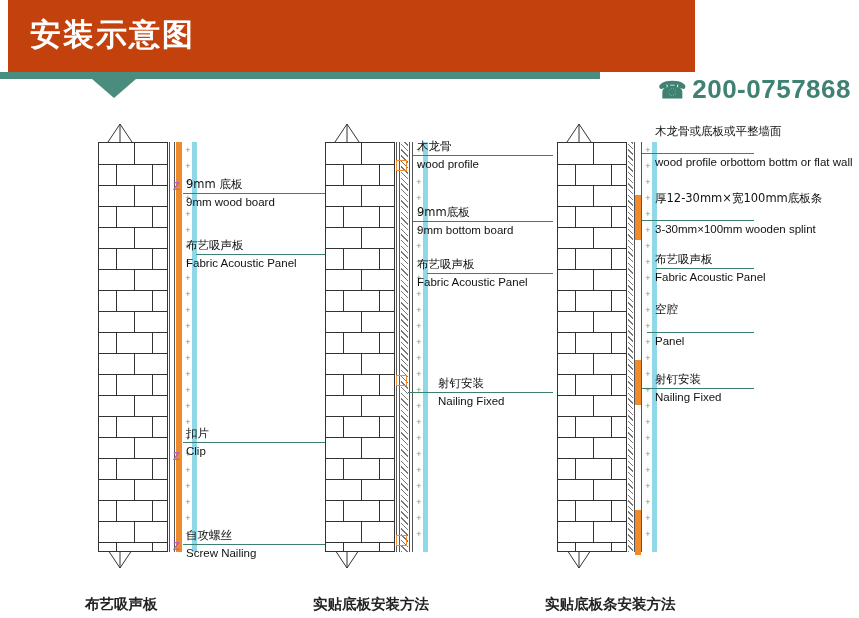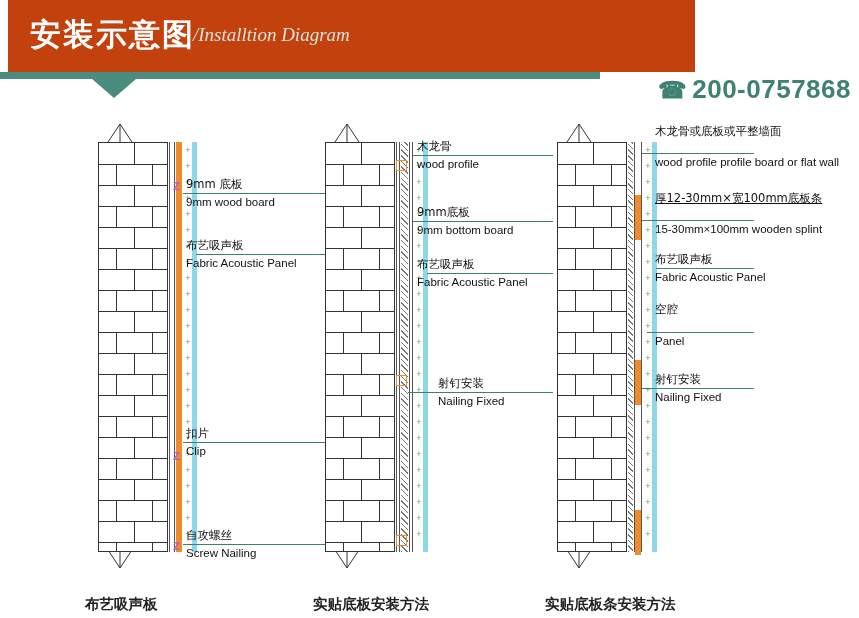--- a/index.html
+++ b/index.html
@@ -109,21 +109,20 @@
     position:absolute; top:22px; height:410px; width:10px;
     color:#6aa84f; font-size:9px; line-height:16px; text-align:center;
     overflow:hidden; user-select:none;
   }
 </style>
 </head>
 <body>
 
 <div class="header-band">
   <div class="title-cn">安装示意图</div>
-  <div class="title-en">/Installtion Diagram</div>
 </div>
 <div class="header-rule"></div>
 <div class="header-notch"></div>
 
 <div class="phone">
   <span class="tel-icon">☎</span><span>200-0757868</span>
 </div>
 
 <div class="panel p1">
 
@@ -383,25 +382,25 @@
   <div class="strip" style="left:97px; width:8px; background:#ffffff; border-left:1px solid #555; border-right:1px solid #555;"></div>
   <div class="dotcol" style="left:106px;">+<br>+<br>+<br>+<br>+<br>+<br>+<br>+<br>+<br>+<br>+<br>+<br>+<br>+<br>+<br>+<br>+<br>+<br>+<br>+<br>+<br>+<br>+<br>+<br>+</div>
   <div class="strip" style="left:115px; width:5px; background:#8fd8e8;"></div>
 
   <div style="position:absolute;left:98px;top:75px;width:6px;height:45px;background:#f08a2a;"></div>
   <div style="position:absolute;left:98px;top:240px;width:6px;height:45px;background:#f08a2a;"></div>
   <div style="position:absolute;left:98px;top:390px;width:6px;height:45px;background:#f08a2a;"></div>
 
   <div class="lead" style="left:105px; top:33px; width:112px;"></div>
   <div class="lbl" style="left:118px; top:5px;"><span>木龙骨或底板或平整墙面</span></div>
-  <div class="lbl en" style="left:118px; top:36px; line-height:12px;">wood profile profile board or flat wall</div>
+  <div class="lbl en" style="left:118px; top:36px; line-height:12px;">wood profile orbottom bottm or flat wall</div>
 
   <div class="lead" style="left:105px; top:100px; width:112px;"></div>
-  <div class="lbl" style="left:118px; top:72px;text-decoration:underline;">厚12-30mm×宽100mm底板条</div>
-  <div class="lbl en" style="left:118px; top:103px;">15-30mm×100mm wooden splint</div>
+  <div class="lbl" style="left:118px; top:72px;">厚12-30mm×宽100mm底板条</div>
+  <div class="lbl en" style="left:118px; top:103px;">3-30mm×100mm wooden splint</div>
 
   <div class="lead" style="left:119px; top:148px; width:98px;"></div>
   <div class="lbl" style="left:118px; top:133px;">布艺吸声板</div>
   <div class="lbl en" style="left:118px; top:151px;">Fabric Acoustic Panel</div>
 
   <div class="lead" style="left:110px; top:212px; width:107px;"></div>
   <div class="lbl" style="left:118px; top:183px;">空腔</div>
   <div class="lbl en" style="left:118px; top:215px;">Panel</div>
 
   <div class="lead" style="left:105px; top:268px; width:112px;"></div>

